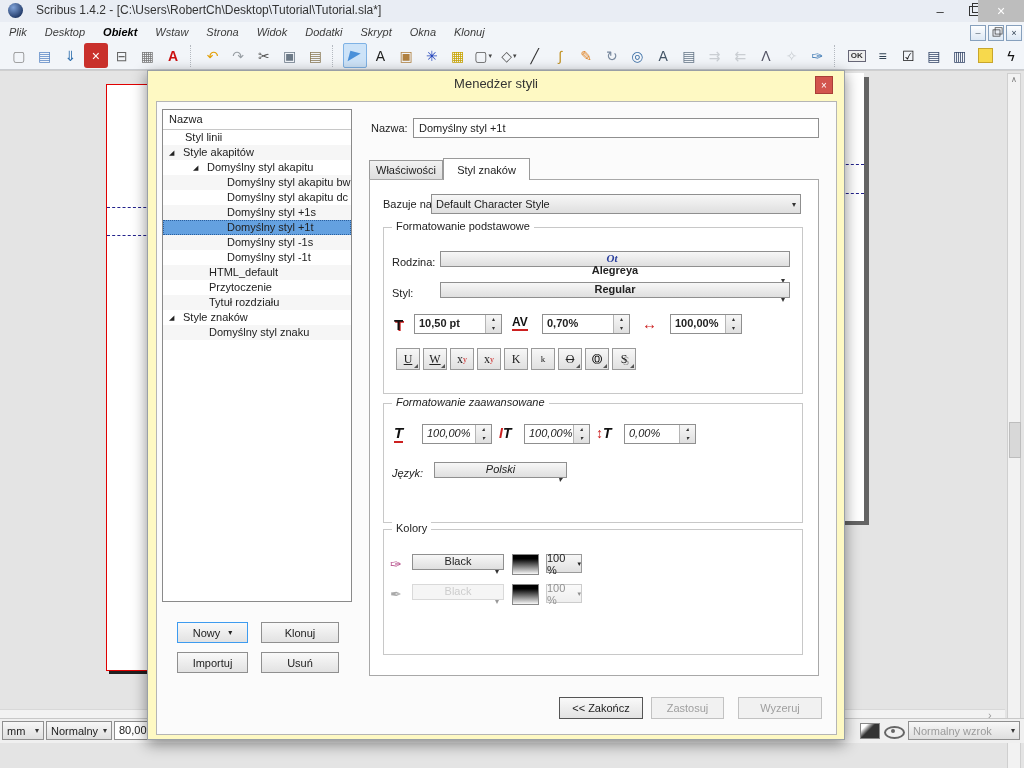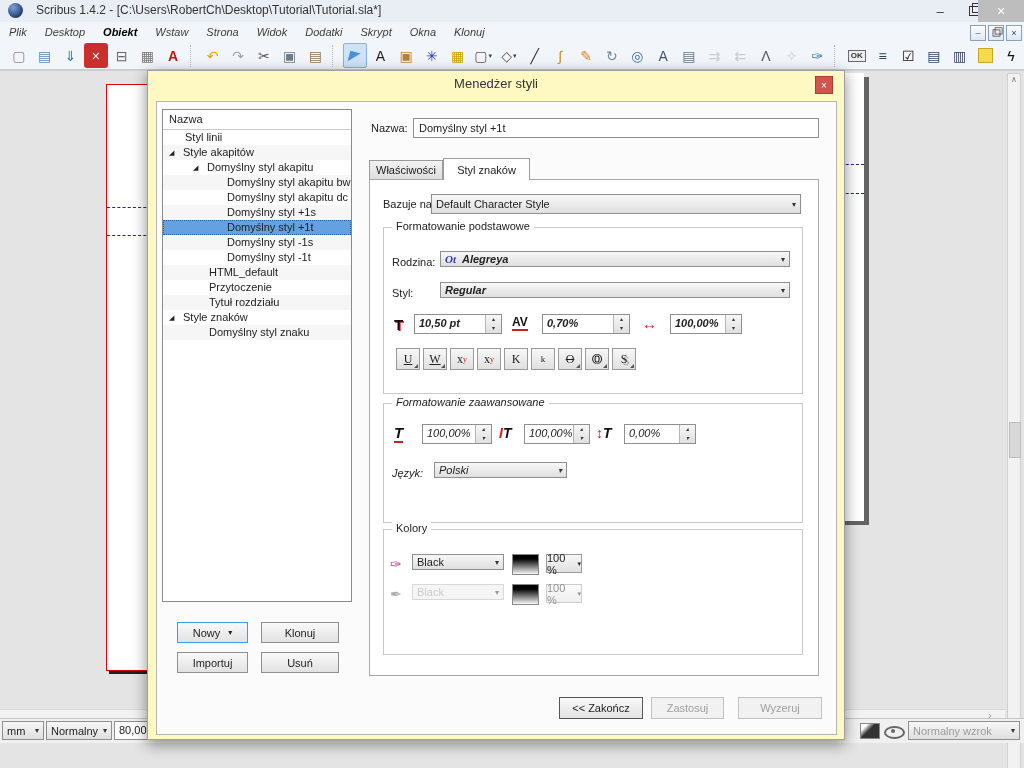--- a/index.html
+++ b/index.html
@@ -109,22 +109,22 @@
   .tab2{left:295px;top:87px;width:87px;height:22px;background:#fff;border-bottom:none;z-index:3;}
   .tabpanel{position:absolute;left:221px;top:108px;width:450px;height:497px;background:#fff;border:1px solid #a8a8a8;box-sizing:border-box;z-index:2;}
   .basedlabel{position:absolute;left:235px;top:127px;}
   .basedcombo{position:absolute;left:283px;top:123px;width:370px;height:20px;}
   .fset{position:absolute;border:1px solid #c8c8c8;}
   .fset .legend{position:absolute;top:-8px;left:8px;background:#fff;padding:0 4px;}
   .fs1{left:235px;top:156px;width:418px;height:165px;}
   .fs2{left:235px;top:332px;width:418px;height:118px;font-style:italic;}
   .fs3{left:235px;top:458px;width:418px;height:124px;}
   .flabel{position:absolute;}
-  .fcombo{position:absolute;height:16px;}
-  .bold{font-weight:bold;font-style:italic;}
+  .fcombo{position:absolute;height:16px;flex-direction:column;}
+  .bold{font-weight:bold;}
   .ot-icon{color:#2a3f9e;font-family:"Liberation Serif",serif;font-style:italic;font-weight:bold;margin-right:6px;}
   .icon{position:absolute;font-weight:bold;color:#111;}
   .icon-size{text-shadow:1px 1px 0 #cc2020;font-size:15px;}
   .icon-kern{font-size:12px;border-bottom:2px solid #cc2020;}
   .icon-width{color:#cc2020;font-size:15px;}
   .icon-hscale{font-size:15px;border-bottom:2px solid #cc2020;}
   .icon-first-red{font-size:14px;}
   .icon-first-red::first-letter{color:#cc2020;}
   .fx{position:absolute;top:120px;display:flex;gap:3px;left:12px;}
   .fxbtn{width:22px;height:20px;border:1px solid #9a9a9a;background:linear-gradient(#f7f7f7,#e0e0e0);

